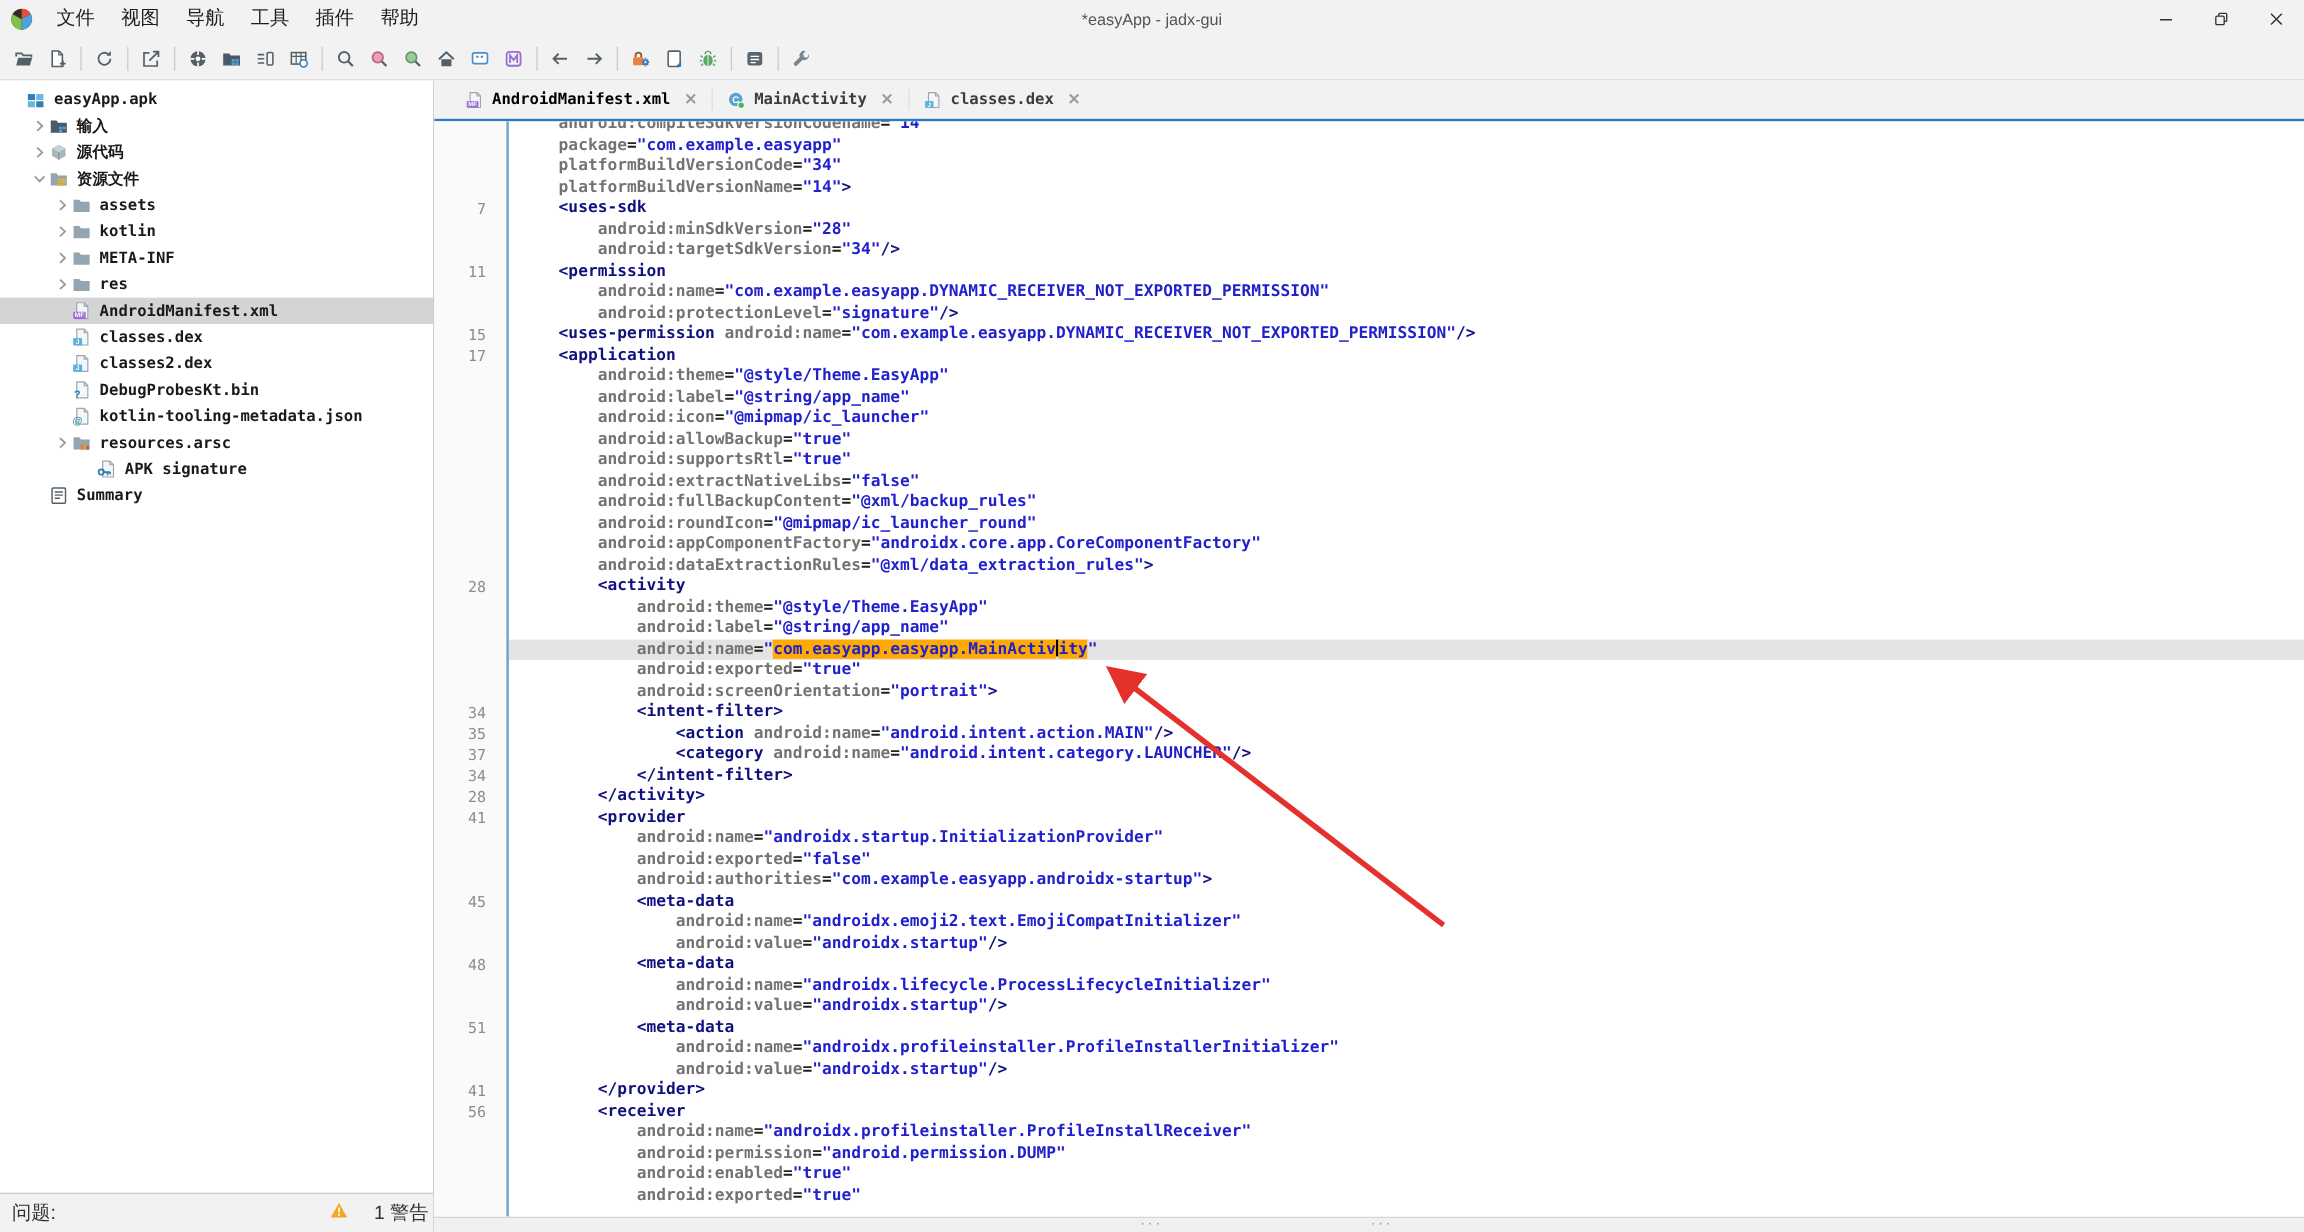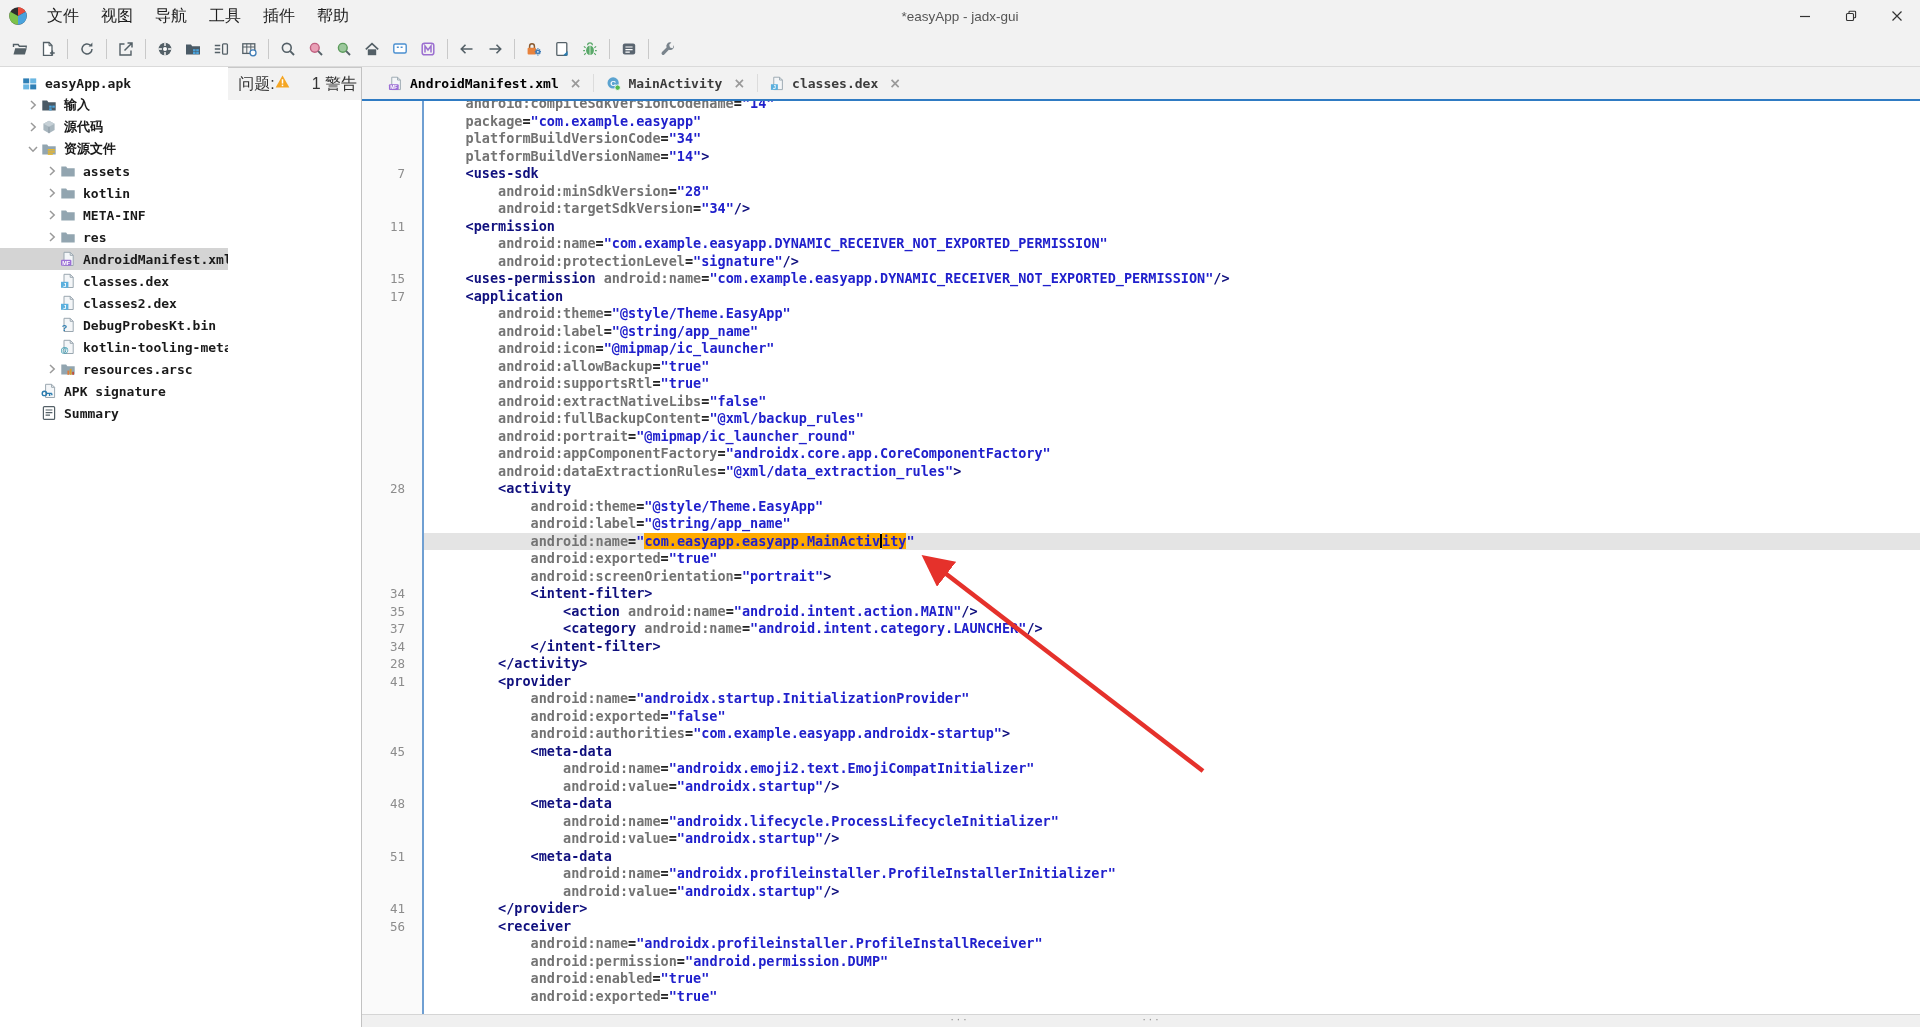--- a/index.html
+++ b/index.html
@@ -17,21 +17,21 @@
   #win-controls { margin-left:auto; display:flex; z-index:2; }
   .win-btn { width:46px; height:32px; display:flex; align-items:center; justify-content:center; color:#333; }
   
   #toolbar { height:34px; display:flex; align-items:center; padding-left:6px; background:#f2f2f2; }
   .tb-btn { width:28px; height:26px; display:flex; align-items:center; justify-content:center; border-radius:3px; }
   .tb-sep { width:1px; height:20px; background:#c9c9c9; margin:0 5px; }
   .icon16 { width:16px; height:16px; display:inline-flex; }
   .icon16 svg, #logo svg { width:100%; height:100%; }
   
   #main { display:flex; height:961px; border-top:1px solid #dadada; }
-  #sidebar { width:362px; background:#fff; border-right:1px solid #c2c2c2; display:flex; flex-direction:row; }
+  #sidebar { width:362px; background:#fff; border-right:1px solid #c2c2c2; display:flex; flex-direction:column; }
   #tree { flex:1; overflow:hidden; padding-top:5px;
     font-family:"DejaVu Sans Mono","DejaVu Sans",monospace; font-weight:bold; font-size:13px; }
   .tree-row { height:22px; display:flex; align-items:center; white-space:nowrap; }
   .tree-row.selected { background:#d4d4d4; }
   .chev { width:16px; height:16px; display:inline-flex; flex:none; }
   .tree-ico { width:17px; height:16px; display:inline-flex; flex:none; margin-right:6px; }
   .tree-label { color:#1a1a1a; }
   
   #issues-bar { height:33px; background:#f2f2f2; border-top:1px solid #c8c8c8; display:flex; align-items:center; font-size:16px; color:#333; }
   #issues-label { margin-left:10px; }
@@ -490,21 +490,21 @@
               <path d="M1.3 3.4h4.8l1.3 1.8h7.3v8.4H1.3z" fill="#92a5b0"></path>
               <g>
                 <rect x="7.4" y="9.6" width="1.8" height="4.2" fill="#e07b39"></rect>
                 <rect x="9.8" y="7.8" width="1.8" height="6" fill="#d8a02c"></rect>
                 <rect x="12.2" y="10.8" width="1.8" height="3" fill="#c44f3a"></rect>
               </g>
             </svg>
           </span>
           <span class="tree-label">resources.arsc</span>
         </div>
-        <div class="tree-row" style="padding-left: 25px;">
+        <div class="tree-row" style="padding-left: 25px; margin-left: 40px;">
           <span class="chev"></span>
           <span class="tree-ico">
             <svg viewBox="0 0 16 16">
               <path d="M4.6 1.3h6l3 3v10.2h-9z" fill="#f4f6f8" stroke="#9aa7b0" stroke-width="1"></path>
               <path d="M10.6 1.3v3h3" fill="none" stroke="#9aa7b0"></path>
               <circle cx="3.4" cy="10.4" r="2.2" fill="none" stroke="#2b7db0" stroke-width="1.4"></circle>
               <path d="M5.4 10.4h5.4M8.6 10.4v2.6M10.8 10.4v1.9" stroke="#2b7db0" stroke-width="1.4"></path>
             </svg>
           </span>
           <span class="tree-label">APK signature</span>
@@ -644,21 +644,21 @@
           <div class="line"><span>        </span><span class="tok-attr">android:protectionLevel</span><span class="tok-eq">=</span><span class="tok-val">"signature"</span><span class="tok-tag">/&gt;</span></div>
           <div class="line"><span>    </span><span class="tok-tag">&lt;uses-permission</span><span class="tok-plain"> </span><span class="tok-attr">android:name</span><span class="tok-eq">=</span><span class="tok-val">"com.example.easyapp.DYNAMIC_RECEIVER_NOT_EXPORTED_PERMISSION"</span><span class="tok-tag">/&gt;</span></div>
           <div class="line"><span>    </span><span class="tok-tag">&lt;application</span></div>
           <div class="line"><span>        </span><span class="tok-attr">android:theme</span><span class="tok-eq">=</span><span class="tok-val">"@style/Theme.EasyApp"</span></div>
           <div class="line"><span>        </span><span class="tok-attr">android:label</span><span class="tok-eq">=</span><span class="tok-val">"@string/app_name"</span></div>
           <div class="line"><span>        </span><span class="tok-attr">android:icon</span><span class="tok-eq">=</span><span class="tok-val">"@mipmap/ic_launcher"</span></div>
           <div class="line"><span>        </span><span class="tok-attr">android:allowBackup</span><span class="tok-eq">=</span><span class="tok-val">"true"</span></div>
           <div class="line"><span>        </span><span class="tok-attr">android:supportsRtl</span><span class="tok-eq">=</span><span class="tok-val">"true"</span></div>
           <div class="line"><span>        </span><span class="tok-attr">android:extractNativeLibs</span><span class="tok-eq">=</span><span class="tok-val">"false"</span></div>
           <div class="line"><span>        </span><span class="tok-attr">android:fullBackupContent</span><span class="tok-eq">=</span><span class="tok-val">"@xml/backup_rules"</span></div>
-          <div class="line"><span>        </span><span class="tok-attr">android:portrait</span><span class="tok-eq">=</span><span class="tok-val">"@mipmap/ic_launcher_round"</span></div>
+          <div class="line"><span>        </span><span class="tok-attr">android:roundIcon</span><span class="tok-eq">=</span><span class="tok-val">"@mipmap/ic_launcher_round"</span></div>
           <div class="line"><span>        </span><span class="tok-attr">android:appComponentFactory</span><span class="tok-eq">=</span><span class="tok-val">"androidx.core.app.CoreComponentFactory"</span></div>
           <div class="line"><span>        </span><span class="tok-attr">android:dataExtractionRules</span><span class="tok-eq">=</span><span class="tok-val">"@xml/data_extraction_rules"</span><span class="tok-tag">&gt;</span></div>
           <div class="line"><span>        </span><span class="tok-tag">&lt;activity</span></div>
           <div class="line"><span>            </span><span class="tok-attr">android:theme</span><span class="tok-eq">=</span><span class="tok-val">"@style/Theme.EasyApp"</span></div>
           <div class="line"><span>            </span><span class="tok-attr">android:label</span><span class="tok-eq">=</span><span class="tok-val">"@string/app_name"</span></div>
           <div class="line cur"><span>            </span><span class="tok-attr">android:name</span><span class="tok-eq">=</span><span class="tok-val">"</span><span class="tok-hl">com.easyapp.easyapp.MainActiv</span><span class="caret"></span><span class="tok-hl">ity</span><span class="tok-val">"</span></div>
           <div class="line"><span>            </span><span class="tok-attr">android:exported</span><span class="tok-eq">=</span><span class="tok-val">"true"</span></div>
           <div class="line"><span>            </span><span class="tok-attr">android:screenOrientation</span><span class="tok-eq">=</span><span class="tok-val">"portrait"</span><span class="tok-tag">&gt;</span></div>
           <div class="line"><span>            </span><span class="tok-tag">&lt;intent-filter&gt;</span></div>
           <div class="line"><span>                </span><span class="tok-tag">&lt;action</span><span class="tok-plain"> </span><span class="tok-attr">android:name</span><span class="tok-eq">=</span><span class="tok-val">"android.intent.action.MAIN"</span><span class="tok-tag">/&gt;</span></div>

